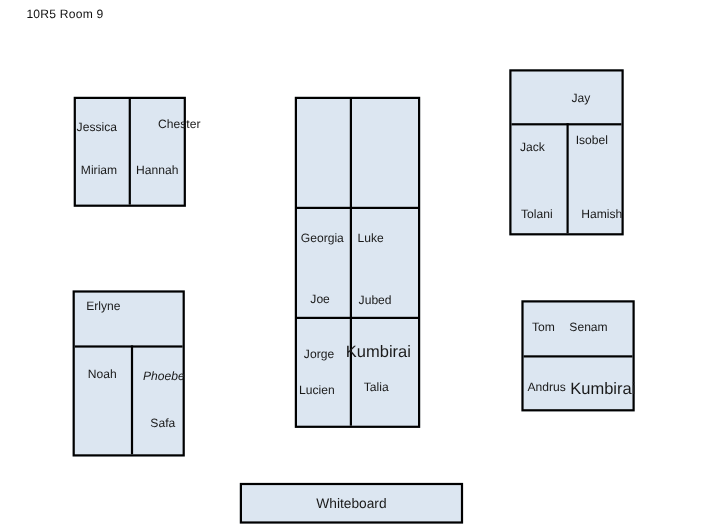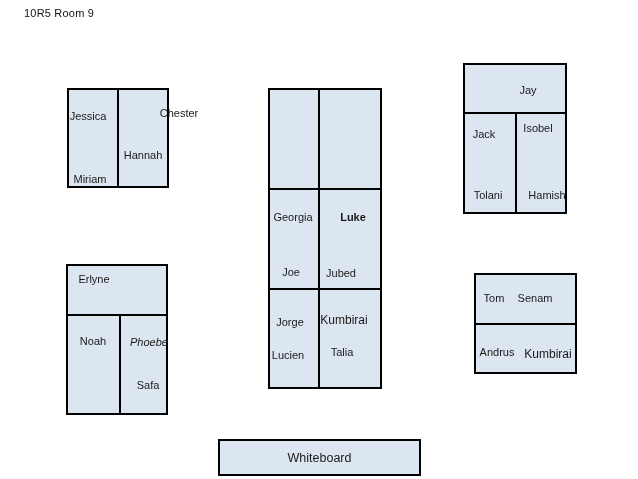--- a/index.html
+++ b/index.html
@@ -23,59 +23,59 @@
   }
   .vdiv { position: absolute; width: 2px; background: #000; top: 0; bottom: 0; }
   .hdiv { position: absolute; height: 2px; background: #000; left: 0; right: 0; }
   .seat {
     position: absolute;
     transform: translate(-50%, -50%);
     font-size: 11px; color: #1a1a1a;
     white-space: nowrap;
     z-index: 2;
   }
-  .seat.small { font-size: 12px; }
+  .seat.small { font-size: 15px; }
   .whiteboard {
     position: absolute; left: 218px; top: 439px; width: 203px; height: 37px;
     background: #dce6f1; border: 2px solid #000; box-sizing: border-box;
     display: flex; align-items: center; justify-content: center;
     font-size: 12.5px; color: #1a1a1a;
   }
 </style>
 </head>
 <body>
 
 <div class="slide">
 
   <div class="slide-title">10R5 Room 9</div>
 
   <div class="table" style="left:67px; top:88px; width:102px; height:100px;">
     <div class="vdiv" style="left:48px;"></div>
     <span class="seat" style="left:19px; top:26px;">Jessica</span>
-    <span class="seat" style="left:88px; top:23px;padding-left:44px;">Chester</span>
-    <span class="seat" style="left:21px; top:65px;margin-top:24px;">Miriam</span>
+    <span class="seat" style="left:72px; top:23px;padding-left:44px;">Chester</span>
+    <span class="seat" style="left:21px; top:65px;">Miriam</span>
     <span class="seat" style="left:74px; top:65px;">Hannah</span>
   </div>
 
   <div class="table" style="left:463px; top:63px; width:104px; height:151px;">
     <div class="hdiv" style="top:47px;"></div>
     <div class="vdiv" style="left:50px; top:47px;"></div>
     <span class="seat" style="left:63px; top:25px;">Jay</span>
     <span class="seat" style="left:19px; top:69px;">Jack</span>
     <span class="seat" style="left:73px; top:63px;">Isobel</span>
     <span class="seat" style="left:23px; top:130px;">Tolani</span>
     <span class="seat" style="left:82px; top:130px;">Hamish</span>
   </div>
 
   <div class="table" style="left:268px; top:88px; width:114px; height:301px;">
     <div class="vdiv" style="left:48px;"></div>
     <div class="hdiv" style="top:98px;"></div>
     <div class="hdiv" style="top:198px;"></div>
     <span class="seat" style="left:23px; top:127px;">Georgia</span>
-    <span class="seat" style="left:83px; top:127px;font-weight:bold;">Luke</span>
+    <span class="seat" style="left:67px; top:127px;">Luke</span>
     <span class="seat" style="left:21px; top:182px;">Joe</span>
     <span class="seat" style="left:71px; top:183px;">Jubed</span>
     <span class="seat" style="left:20px; top:232px;">Jorge</span>
     <span class="seat small" style="left:74px; top:230px;">Kumbirai</span>
     <span class="seat" style="left:18px; top:265px;">Lucien</span>
     <span class="seat" style="left:72px; top:262px;">Talia</span>
   </div>
 
   <div class="table" style="left:66px; top:264px; width:102px; height:151px;">
     <div class="hdiv" style="top:48px;"></div>

